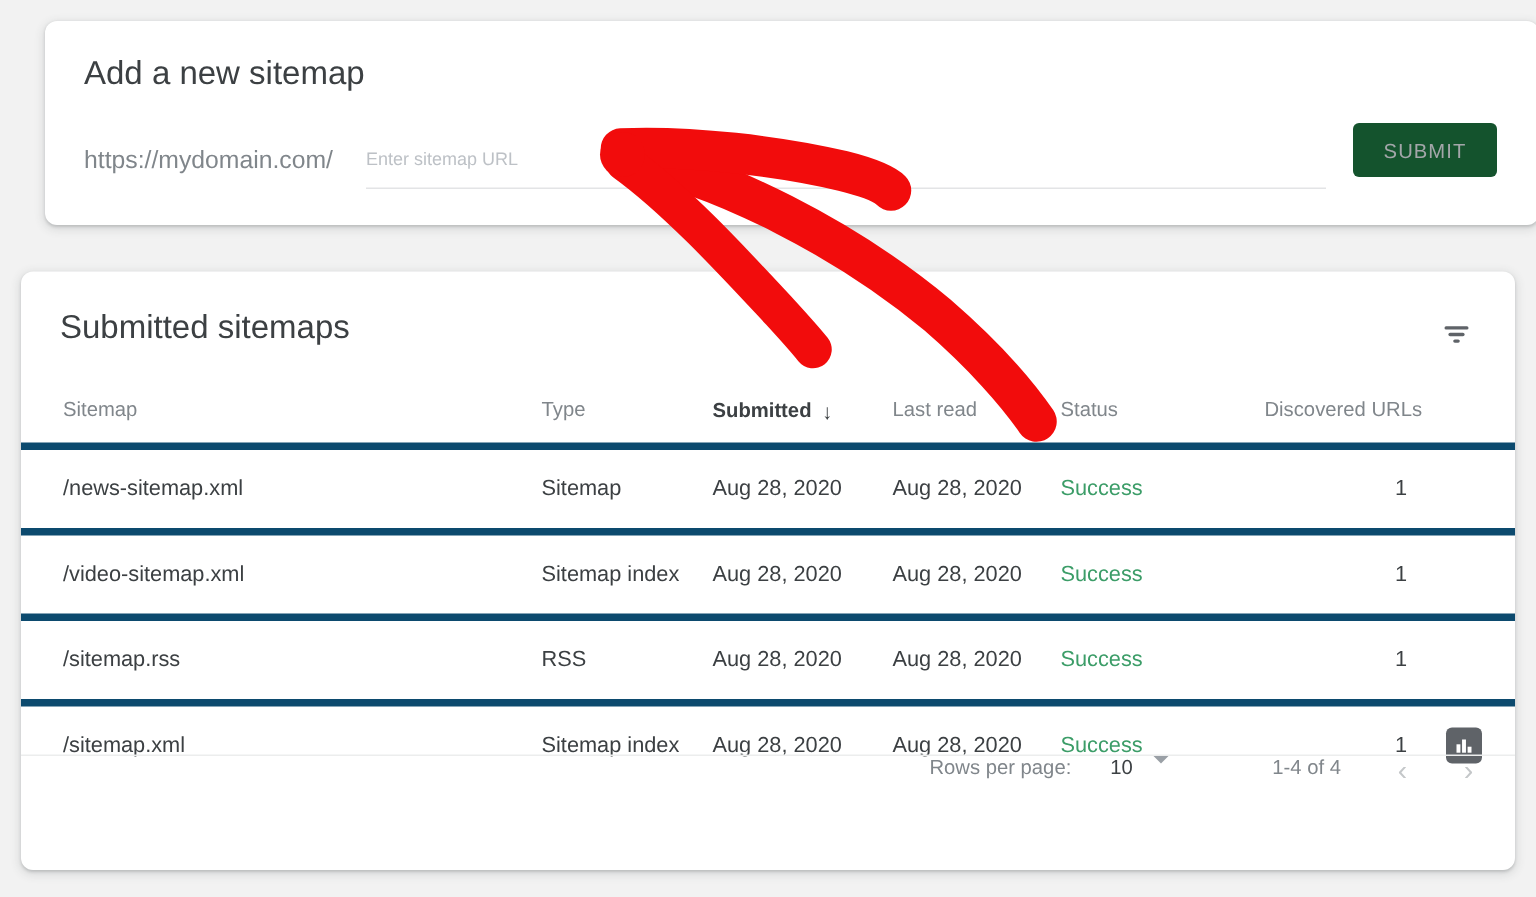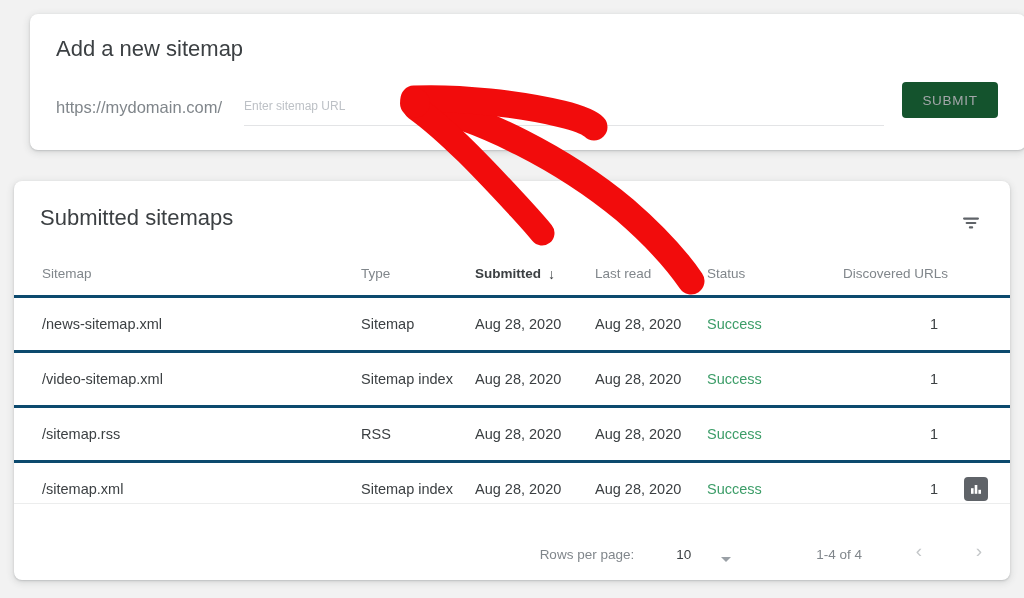--- a/index.html
+++ b/index.html
@@ -144,21 +144,21 @@
     right: 0;
   }
   .row {
     position: relative;
     height: 52px;
   }
   .row.header {
     height: 45px;
   }
   .row.body {
-    border-top: 3px solid #0c4a6e;
+    border-top: 5px solid #0c4a6e;
   }
   .cell {
     position: absolute;
     top: 50%;
     transform: translateY(-50%);
     font-size: 14.5px;
     color: #3c4043;
     white-space: nowrap;
   }
   .row.header .cell {
@@ -213,22 +213,22 @@
     top: 322px;
     height: 58px;
     border-top: 1px solid #eceded;
   }
   .pager {
     position: absolute;
     right: 20px;
     top: 0;
     height: 58px;
     display: flex;
-    align-items: flex-end;
-    gap: 16px;
+    align-items: flex-start;
+    gap: 0;
     color: #80868b;
     font-size: 13.5px;
   }
   .rows-label { color: #80868b; }
   .rows-value {
     color: #3c4043;
     font-weight: 500;
     margin-left: 26px;
   }
   .rows-caret {

